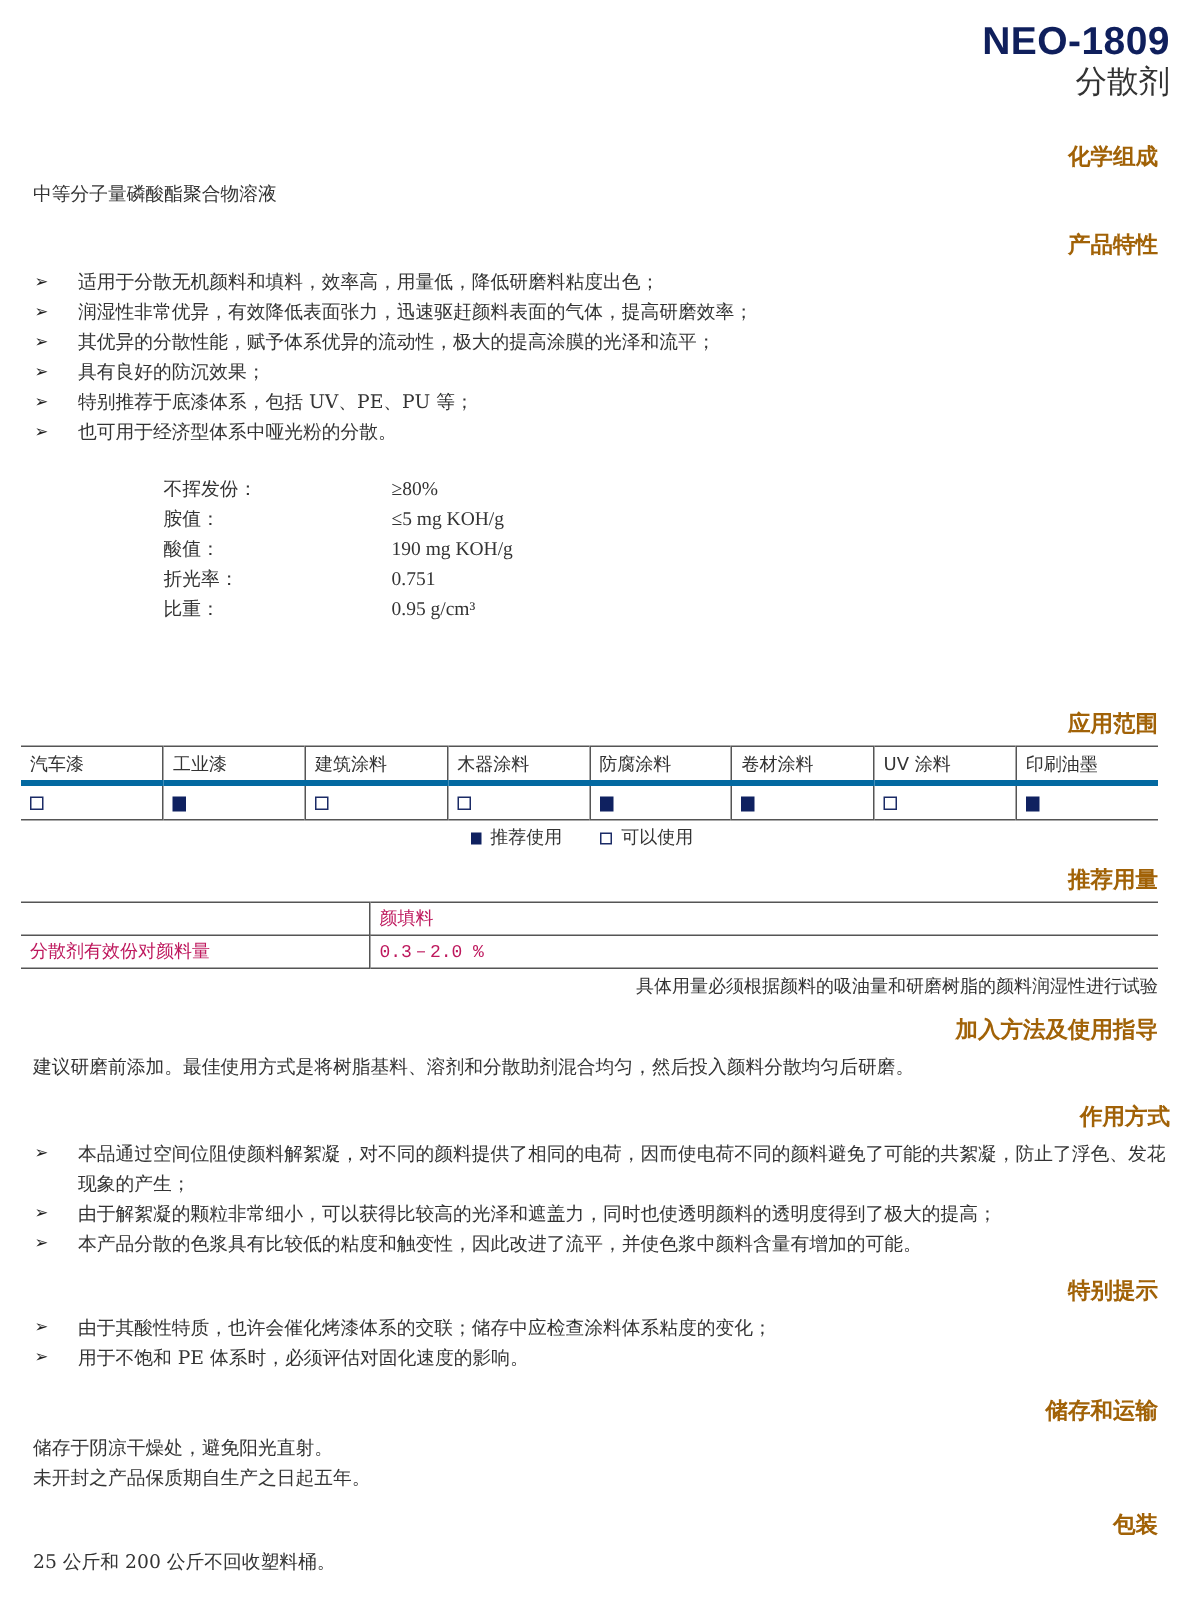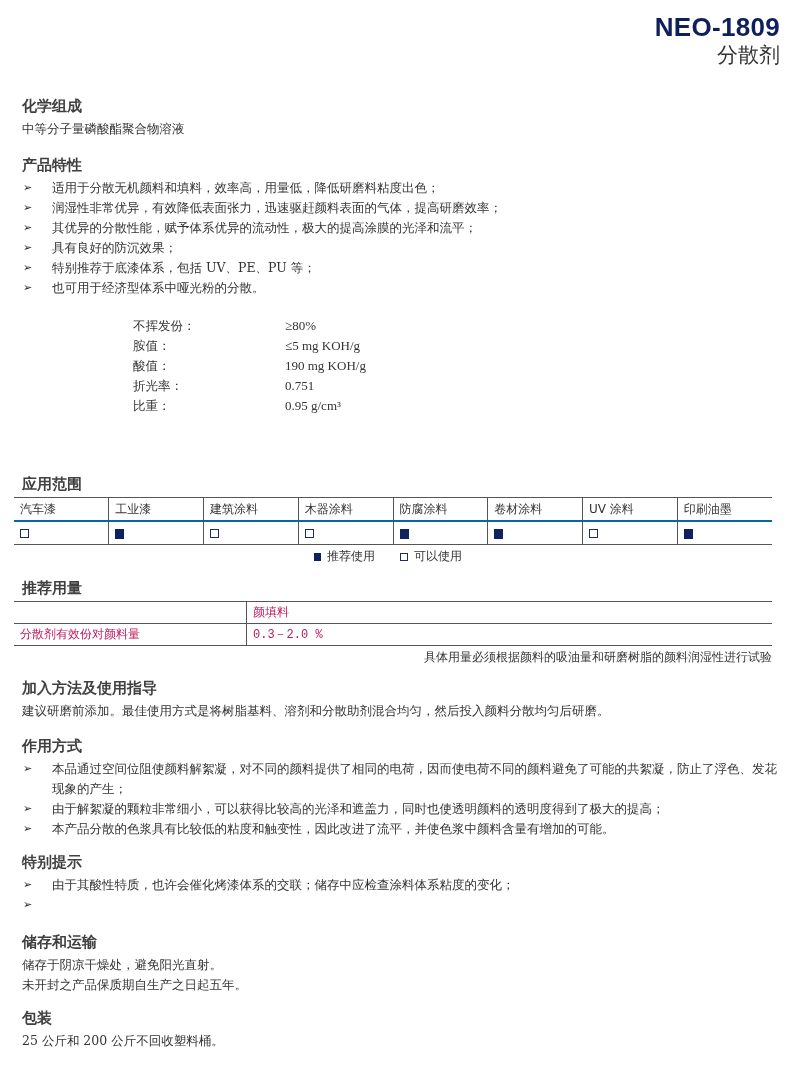--- a/index.html
+++ b/index.html
@@ -6,36 +6,36 @@
   body {
     width: 800px; height: 1070px; position: relative; overflow: hidden;
     font-family: "DejaVu Serif", "Liberation Serif", serif;
     color: #222; font-size: 13px;
   }
   .title-block { position: absolute; right: 20px; top: 12px; text-align: right; }
   .product-code { font-family: "Liberation Sans", "DejaVu Sans", sans-serif; font-weight: bold; font-size: 26px; color: #0f1f5c; line-height: 30px; letter-spacing: 0.3px; }
   .product-name { font-family: Liberation Mono, monospace; font-size: 21px; color: #333; line-height: 30px; }
 
   .section { position: absolute; left: 22px; right: 28px; }
-  .h { font-family: Liberation Sans, sans-serif; font-weight: bold; color: #404040; font-size: 15px; line-height: 20px; margin: 0 0 3px 0; }
+  .h { font-family: Liberation Mono, monospace; font-weight: bold; color: #a16207; font-size: 15px; line-height: 20px; margin: 0 0 3px 0; text-align: right; }
   .p { font-size: 12.5px; line-height: 20px; color: #333; margin: 0; }
   ul.arrow { list-style: none; margin: 0; padding: 0; }
   ul.arrow li { position: relative; padding-left: 30px; font-size: 12.5px; line-height: 20px; color: #333; }
   ul.arrow li .bullet { position: absolute; left: 1px; top: 0; font-size: 11px; color: #222; }
 
-  .props { margin-left: 111px; }
+  .props { margin-left: 87px; }
   .props .row { display: flex; font-size: 12.5px; line-height: 20px; color: #333; }
   .props .k { width: 152px; }
   .props .v { font-family: "Liberation Serif", serif; font-size: 13px; }
 
   table { border-collapse: collapse; width: 100%; }
   .app-table { border-top: 1.5px solid #555; border-bottom: 1.5px solid #555; }
   .app-table td { border-right: 1px solid #555; font-family: "DejaVu Sans", sans-serif; font-size: 12px; color: #333; padding: 0 6px; height: 22px; width: 12.5%; }
   .app-table td:last-child { border-right: none; }
-  .app-table tr:first-child td { border-bottom: 2px solid #0369a1; }
+  .app-table tr:first-child td { border-bottom: 4px solid #0369a1; }
   .box-empty { display: inline-block; width: 7px; height: 7px; border: 1.3px solid #1b2b66; vertical-align: middle; }
   .box-filled { display: inline-block; width: 9px; height: 10px; background: #0f2160; vertical-align: middle; }
   .legend { text-align: center; font-family: Liberation Mono, monospace; font-size: 12px; color: #333; margin-top: 3px; padding-right: 28px; }
   .legend .item { margin-left: 18px; }
   .legend .box-filled { width: 7px; height: 8px; margin-right: 6px; }
   .legend .box-empty { width: 6px; height: 6px; margin-right: 6px; }
 
   .dose-table { border-top: 1.5px solid #555; border-bottom: 1.5px solid #555; }
   .dose-table td { font-family: Liberation Mono, monospace; font-size: 12px; color: #be185d; height: 21px; padding: 0 6px; }
   .dose-table td.c1 { width: 220px; border-right: 1px solid #555; }
@@ -152,21 +152,21 @@
     <li><span class="bullet">➢</span><span>本品通过空间位阻使颜料解絮凝，对不同的颜料提供了相同的电荷，因而使电荷不同的颜料避免了可能的共絮凝，防止了浮色、发花现象的产生；</span></li>
     <li><span class="bullet">➢</span><span>由于解絮凝的颗粒非常细小，可以获得比较高的光泽和遮盖力，同时也使透明颜料的透明度得到了极大的提高；</span></li>
     <li><span class="bullet">➢</span><span>本产品分散的色浆具有比较低的粘度和触变性，因此改进了流平，并使色浆中颜料含量有增加的可能。</span></li>
   </ul>
 </div>
 
 <div class="section" style="top:852px;">
   <div class="h">特别提示</div>
   <ul class="arrow">
     <li><span class="bullet">➢</span><span>由于其酸性特质，也许会催化烤漆体系的交联；储存中应检查涂料体系粘度的变化；</span></li>
-    <li><span class="bullet">➢</span></li>
+    <li><span class="bullet">➢</span><span>用于不饱和 PE 体系时，必须评估对固化速度的影响。</span></li>
   </ul>
 </div>
 
 <div class="section" style="top:932px;">
   <div class="h">储存和运输</div>
   <div class="p">储存于阴凉干燥处，避免阳光直射。</div>
   <div class="p">未开封之产品保质期自生产之日起五年。</div>
 </div>
 
 <div class="section" style="top:1008px;">

